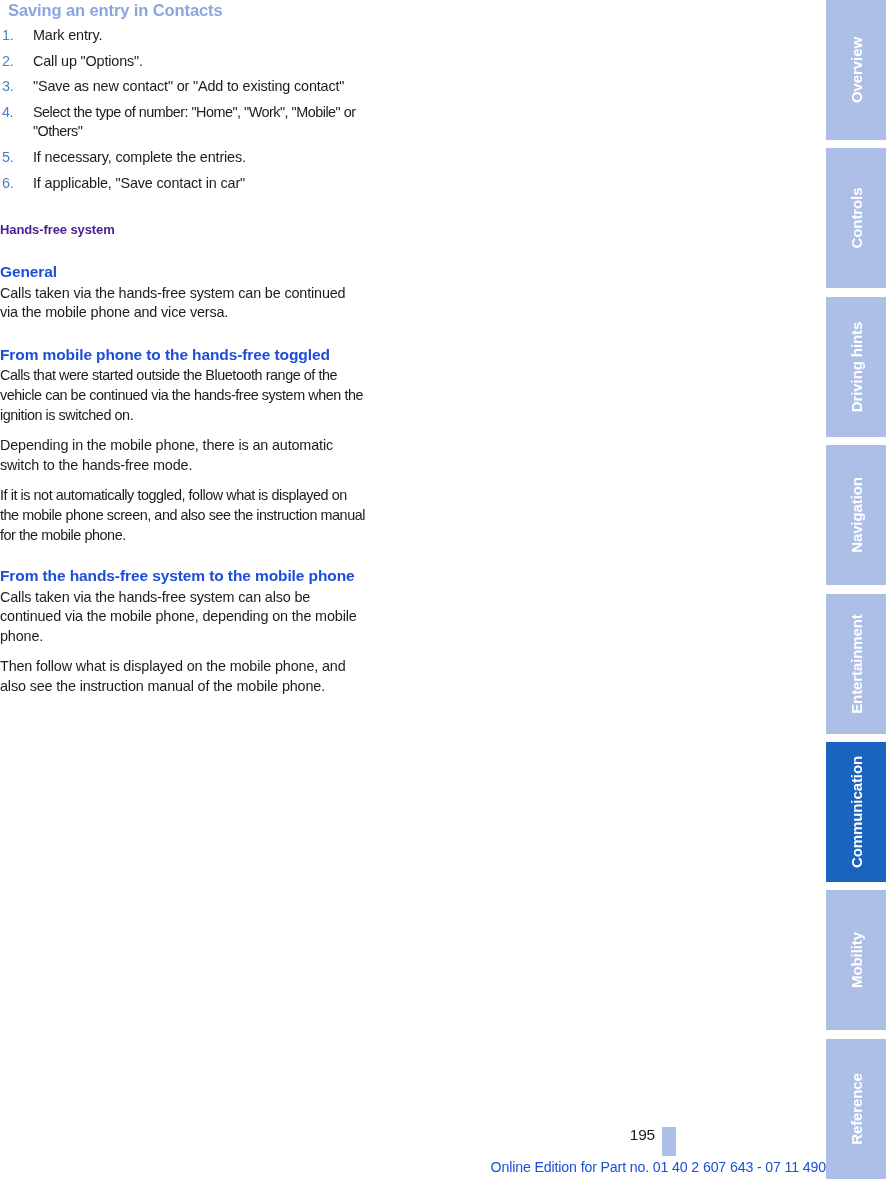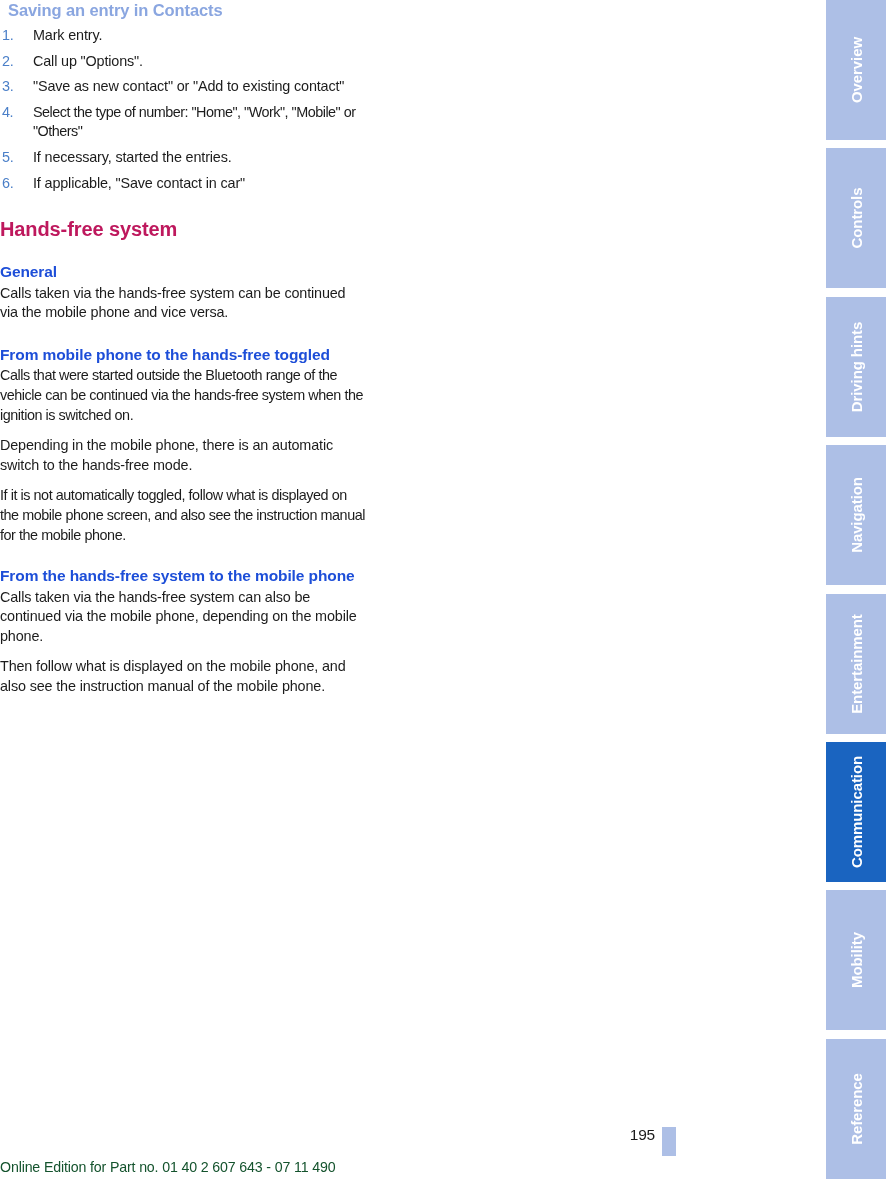--- a/index.html
+++ b/index.html
@@ -32,24 +32,24 @@
 
   h1.section-title {
     font-size: 16.5px;
     line-height: 20px;
     font-weight: bold;
     color: #8aa6e0;
     margin: 0 0 6px 8px;
     letter-spacing: -0.1px;
   }
   h2.chapter-title {
-    font-size: 20px;
+    font-size: 13px;
     line-height: 21px;
     font-weight: bold;
-    color: #be185d;
+    color: #4c1d95;
     margin: 26px 0 0 0;
     letter-spacing: -0.1px;
   }
   h3.sub-title {
     font-size: 15.5px;
     line-height: 19.5px;
     font-weight: bold;
     color: #1d4ed8;
     margin: 22px 0 2px 0;
     letter-spacing: -0.1px;
@@ -107,24 +107,24 @@
     top: 1127px;
     width: 14px;
     height: 29px;
     background: #adbfe6;
   }
   .footer-note {
     position: absolute;
     left: 0;
     top: 1158px;
     width: 826px;
-    text-align: left;
+    text-align: right;
     font-size: 14.2px;
     line-height: 18px;
-    color: #14532d;
+    color: #1d4ed8;
     letter-spacing: -0.15px;
   }
 
   
   .tab-rail {
     position: absolute;
     right: 0;
     top: 0;
     width: 60px;
     height: 1179px;
@@ -172,21 +172,21 @@
       <li>
         <span class="num">3.</span>
         <span>"Save as new contact" or "Add to existing contact"</span>
       </li>
       <li class="squeeze">
         <span class="num">4.</span>
         <span>Select the type of number: "Home", "Work", "Mobile" or "Others"</span>
       </li>
       <li>
         <span class="num">5.</span>
-        <span>If necessary, started the entries.</span>
+        <span>If necessary, complete the entries.</span>
       </li>
       <li>
         <span class="num">6.</span>
         <span>If applicable, "Save contact in car"</span>
       </li>
     </ol>
 
     <h2 class="chapter-title">Hands-free system</h2>
 
     <h3 class="sub-title">General</h3>

